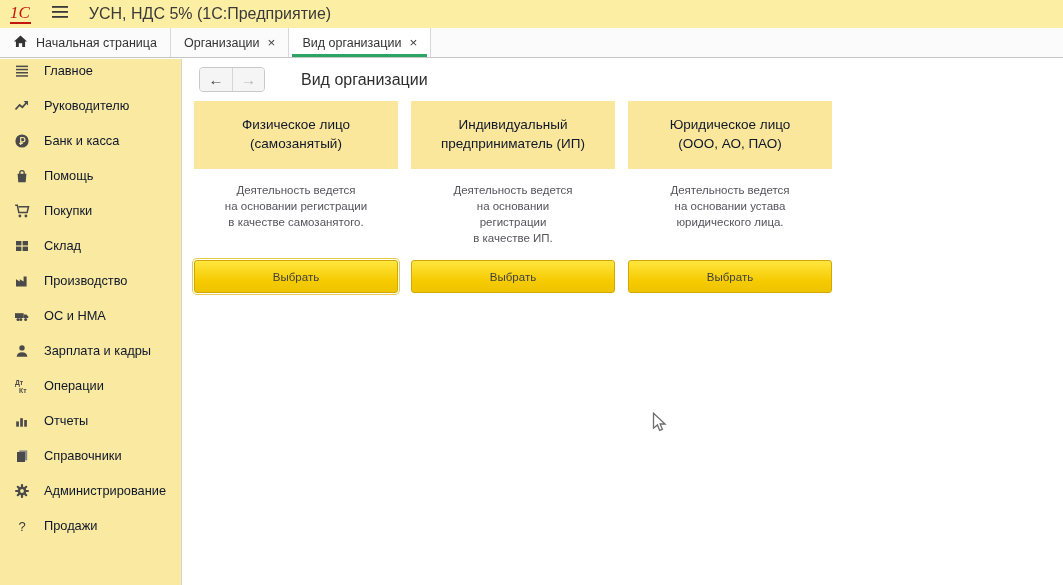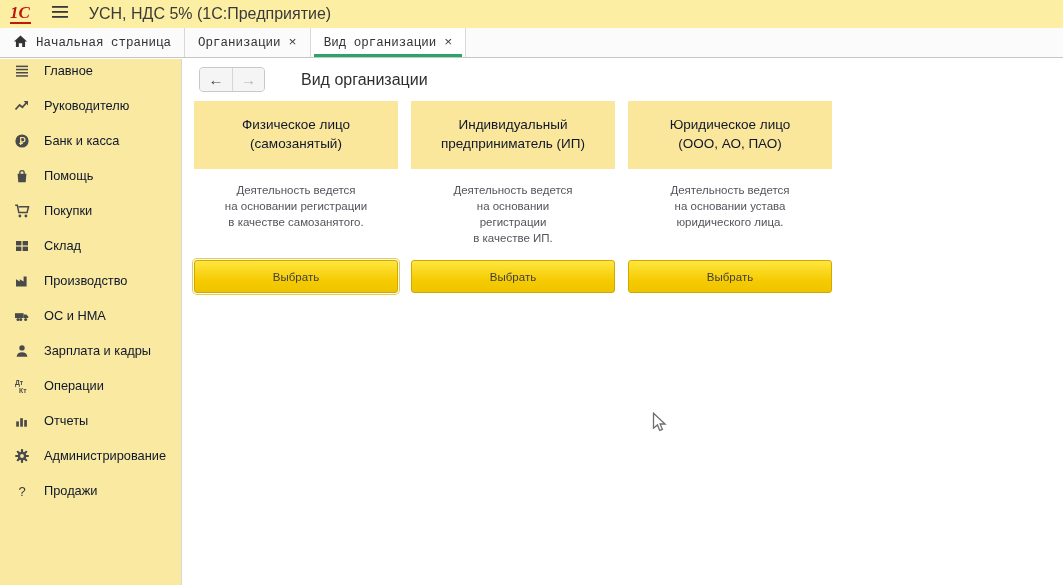--- a/index.html
+++ b/index.html
@@ -8,29 +8,29 @@
     position:relative; overflow:hidden; background:#fff;
     font-family:"Liberation Sans","DejaVu Sans",sans-serif; color:#3b3b3b;
   }
   
   #topbar {
     position:absolute; left:0; top:0; width:1063px; height:28px;
     background:#fcefa3; display:flex; align-items:center;
   }
   .logo {
     margin-left:10px; font-family:"Liberation Serif","DejaVu Serif",serif;
-    font-weight:bold; font-style:italic; font-size:17px; color:#c1170f;
+    font-weight:normal; font-style:italic; font-size:17px; color:#c1170f;
     border-bottom:2px solid #c1170f; line-height:1; padding:0 1px 1px 0;
   }
   .hamburger { margin-left:20px; display:flex; }
   #topbar .win-title { margin-left:20px; font-size:16px; color:#3a3a3a; }
   
   #tabbar {
     position:absolute; left:0; top:28px; width:1063px; height:30px;
-    background:#fbfbfb; border-bottom:1px solid #c6c6c6; display:flex;font-family:Liberation Mono, monospace;
+    background:#fbfbfb; border-bottom:1px solid #c6c6c6; display:flex;
   }
   .tab {
     display:flex; align-items:center; padding:0 13px; gap:8px;
     font-size:12.5px; color:#333; border-right:1px solid #d8d8d8;
     position:relative; background:#fbfbfb;
   }
   .tab.active { background:#fff; }
   .tab.active::after {
     content:''; position:absolute; left:3px; right:3px; bottom:0;
     height:3px; background:#2aa566;
@@ -231,20 +231,29 @@
     <span class="side-icon">
       <svg width="16" height="16" viewBox="0 0 16 16">
           <g fill="#4a4a4a">
             <rect x="2.2" y="8.4" width="2.7" height="5.3"></rect>
             <rect x="6.2" y="5.2" width="2.7" height="8.5"></rect>
             <rect x="10.2" y="7" width="2.7" height="6.7"></rect>
           </g>
         </svg>
     </span>
     <span>Отчеты</span>
+  </div>
+  <div class="side-item">
+    <span class="side-icon">
+      <svg width="16" height="16" viewBox="0 0 16 16">
+          <rect x="5.2" y="2.4" width="8" height="10" fill="#8b8b8b"></rect>
+          <rect x="3" y="4" width="8" height="10" fill="#4a4a4a"></rect>
+        </svg>
+    </span>
+    <span>Справочники</span>
   </div>
   <div class="side-item">
     <span class="side-icon">
       <svg width="16" height="16" viewBox="0 0 16 16">
           <g fill="#4a4a4a">
             <rect x="6.9" y="1" width="2.2" height="14" rx="1"></rect>
             <rect x="1" y="6.9" width="14" height="2.2" rx="1"></rect>
             <rect x="6.9" y="1" width="2.2" height="14" rx="1" transform="rotate(45 8 8)"></rect>
             <rect x="6.9" y="1" width="2.2" height="14" rx="1" transform="rotate(-45 8 8)"></rect>
             <circle cx="8" cy="8" r="4.3"></circle>

